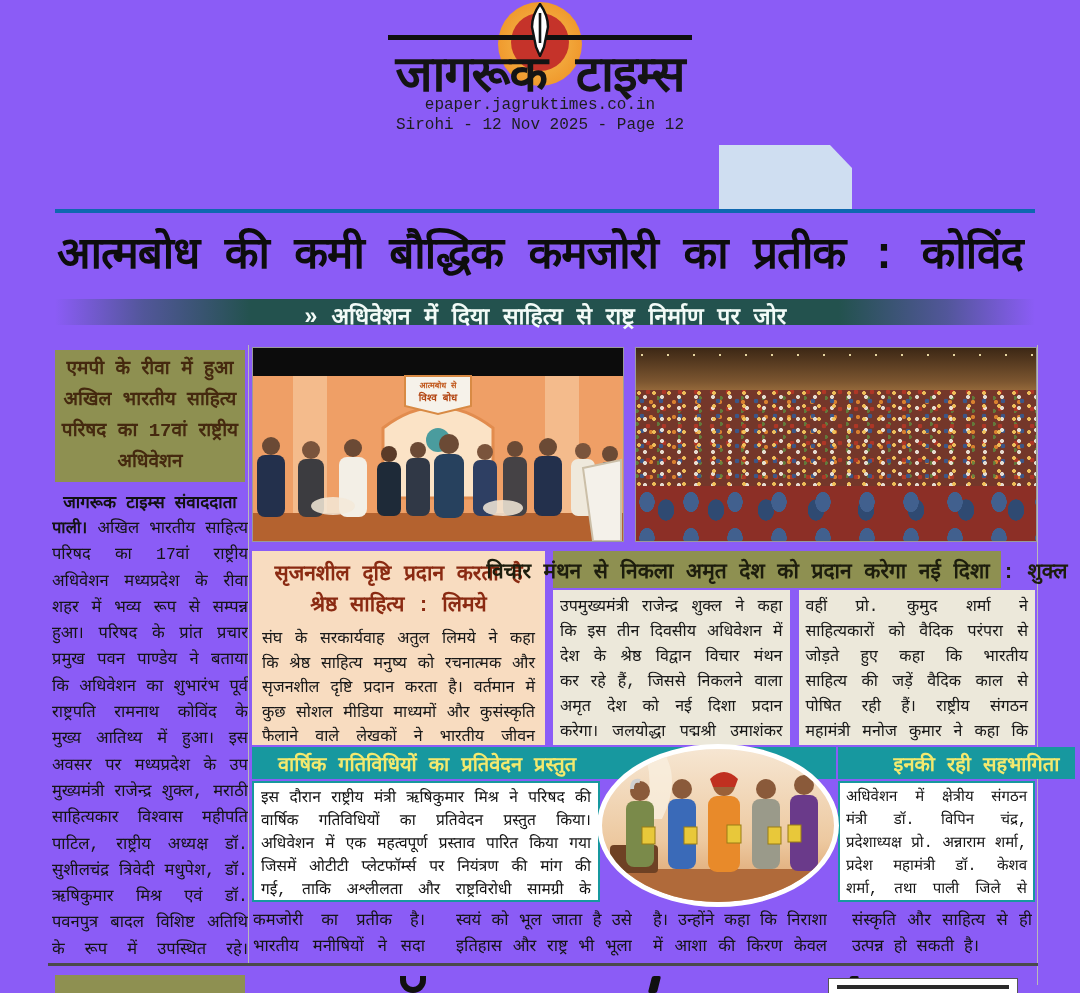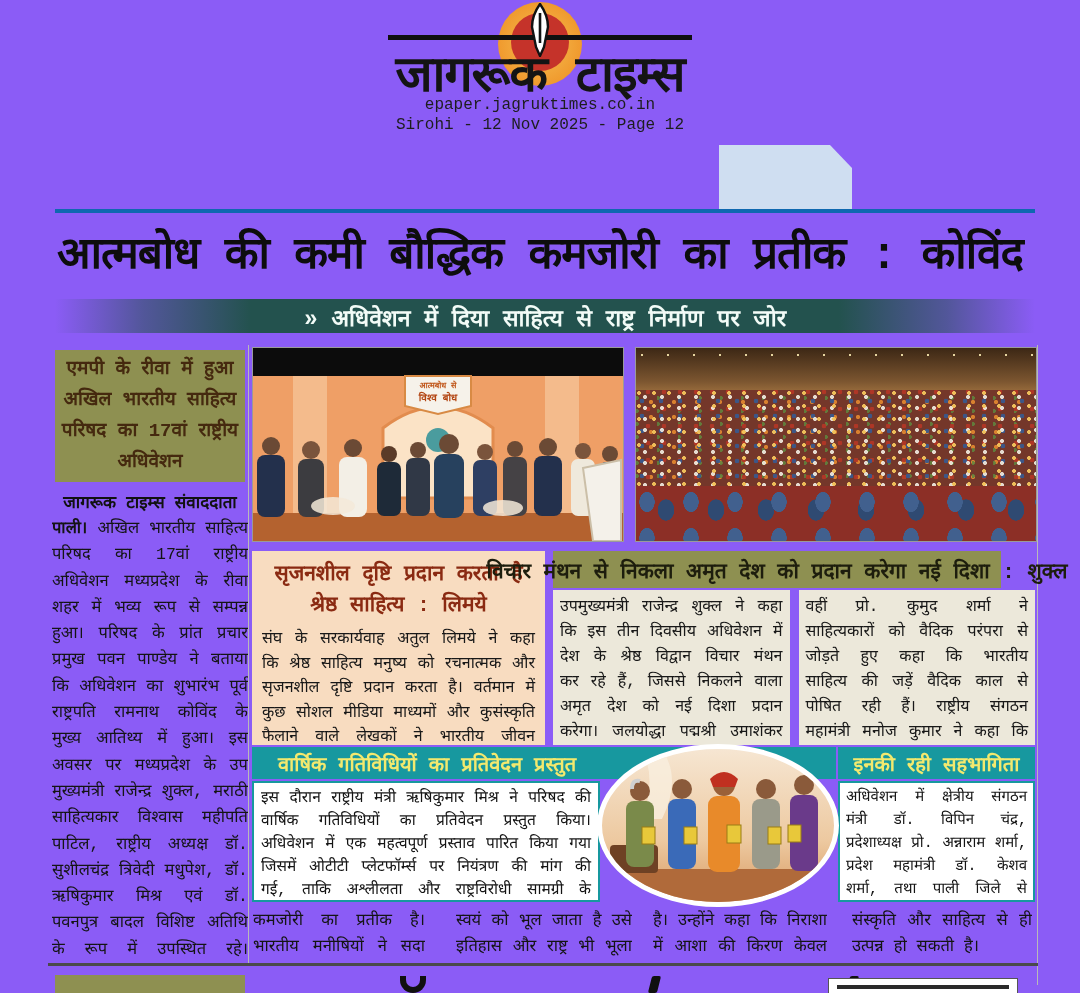--- a/index.html
+++ b/index.html
@@ -25,23 +25,23 @@
                display:flex;align-items:center;justify-content:center;}
   .section-bar span{color:#fff;font-size:29px;font-weight:700;}
   .section-bar-light{left:719px;top:145px;width:133px;height:64px;background:#cfdef1;
                clip-path:polygon(0 0,calc(100% - 22px) 0,100% 36%,100% 100%,0 100%);}
   .section-underline{left:55px;top:209px;width:980px;height:4px;background:#0f68b0;}
 
   
   .main-headline{left:46px;top:219px;width:988px;height:76px;text-align:center;
                  font-size:44px;line-height:74px;font-weight:800;color:#0d0d0d;letter-spacing:-1px;
                  white-space:nowrap;overflow:hidden;}
-  .subheadline-bar{left:55px;top:299px;width:980px;height:34px;
+  .subheadline-bar{left:55px;top:299px;width:980px;height:26px;
       background:linear-gradient(90deg,rgba(35,82,78,0) 0%,rgba(35,82,78,.55) 9%,#23524e 20%,#23524e 80%,rgba(35,82,78,.55) 91%,rgba(35,82,78,0) 100%);
-      display:flex;align-items:flex-end;justify-content:center;}
+      display:flex;align-items:flex-start;justify-content:center;}
   .subheadline-bar span{color:#f2fbf7;font-size:23px;font-weight:700;}
 
   
   .highlight-box{left:55px;top:350px;width:190px;height:132px;background:#8e9051;
                  color:#45290f;font-size:19px;line-height:31px;font-weight:800;
                  display:flex;align-items:center;justify-content:center;text-align:center;
                  padding:2px 4px;box-sizing:border-box;overflow:hidden;}
   .byline{left:52px;top:490px;width:196px;font-size:17px;font-weight:800;color:#111;text-align:center;}
   .left-body{left:52px;top:516px;width:196px;height:447px;font-size:16.5px;line-height:26.3px;
              text-align:justify;color:#141414;overflow:hidden;}
@@ -86,21 +86,21 @@
   .shukla-col{flex:1;background:#ece8da;padding:5px 7px;font-size:16px;line-height:25px;
               text-align:justify;color:#181818;overflow:hidden;}
 
   
   .teal-bar{background:#17989f;display:flex;align-items:center;}
   .report-bar{left:252px;top:747px;width:584px;height:32px;}
   .report-bar span{width:350px;text-align:center;color:#f3e96e;font-size:20px;font-weight:800;}
   .report-body{left:252px;top:781px;width:348px;height:121px;border:2px solid #17989f;background:#fff;
                box-sizing:border-box;padding:4px 7px;font-size:15.5px;line-height:23px;
                text-align:justify;color:#141414;overflow:hidden;}
-  .partic-bar{left:838px;top:747px;width:197px;height:32px;justify-content:center;}
+  .partic-bar{left:838px;top:747px;width:197px;height:32px;justify-content:center;padding-left:40px;}
   .partic-bar span{color:#f3e96e;font-size:20px;font-weight:800;}
   .partic-body{left:838px;top:781px;width:197px;height:121px;border:2px solid #17989f;background:#fff;
                box-sizing:border-box;padding:3px 6px;font-size:15px;line-height:23px;
                text-align:justify;color:#141414;overflow:hidden;}
 
   
   .book-photo{left:597px;top:744px;width:242px;height:163px;border-radius:50%;
               border:5px solid #fff;box-sizing:border-box;overflow:hidden;
               background:linear-gradient(180deg,#f6e6d2 0%,#edc9a0 60%,#d89a62 100%);z-index:5;}
 

